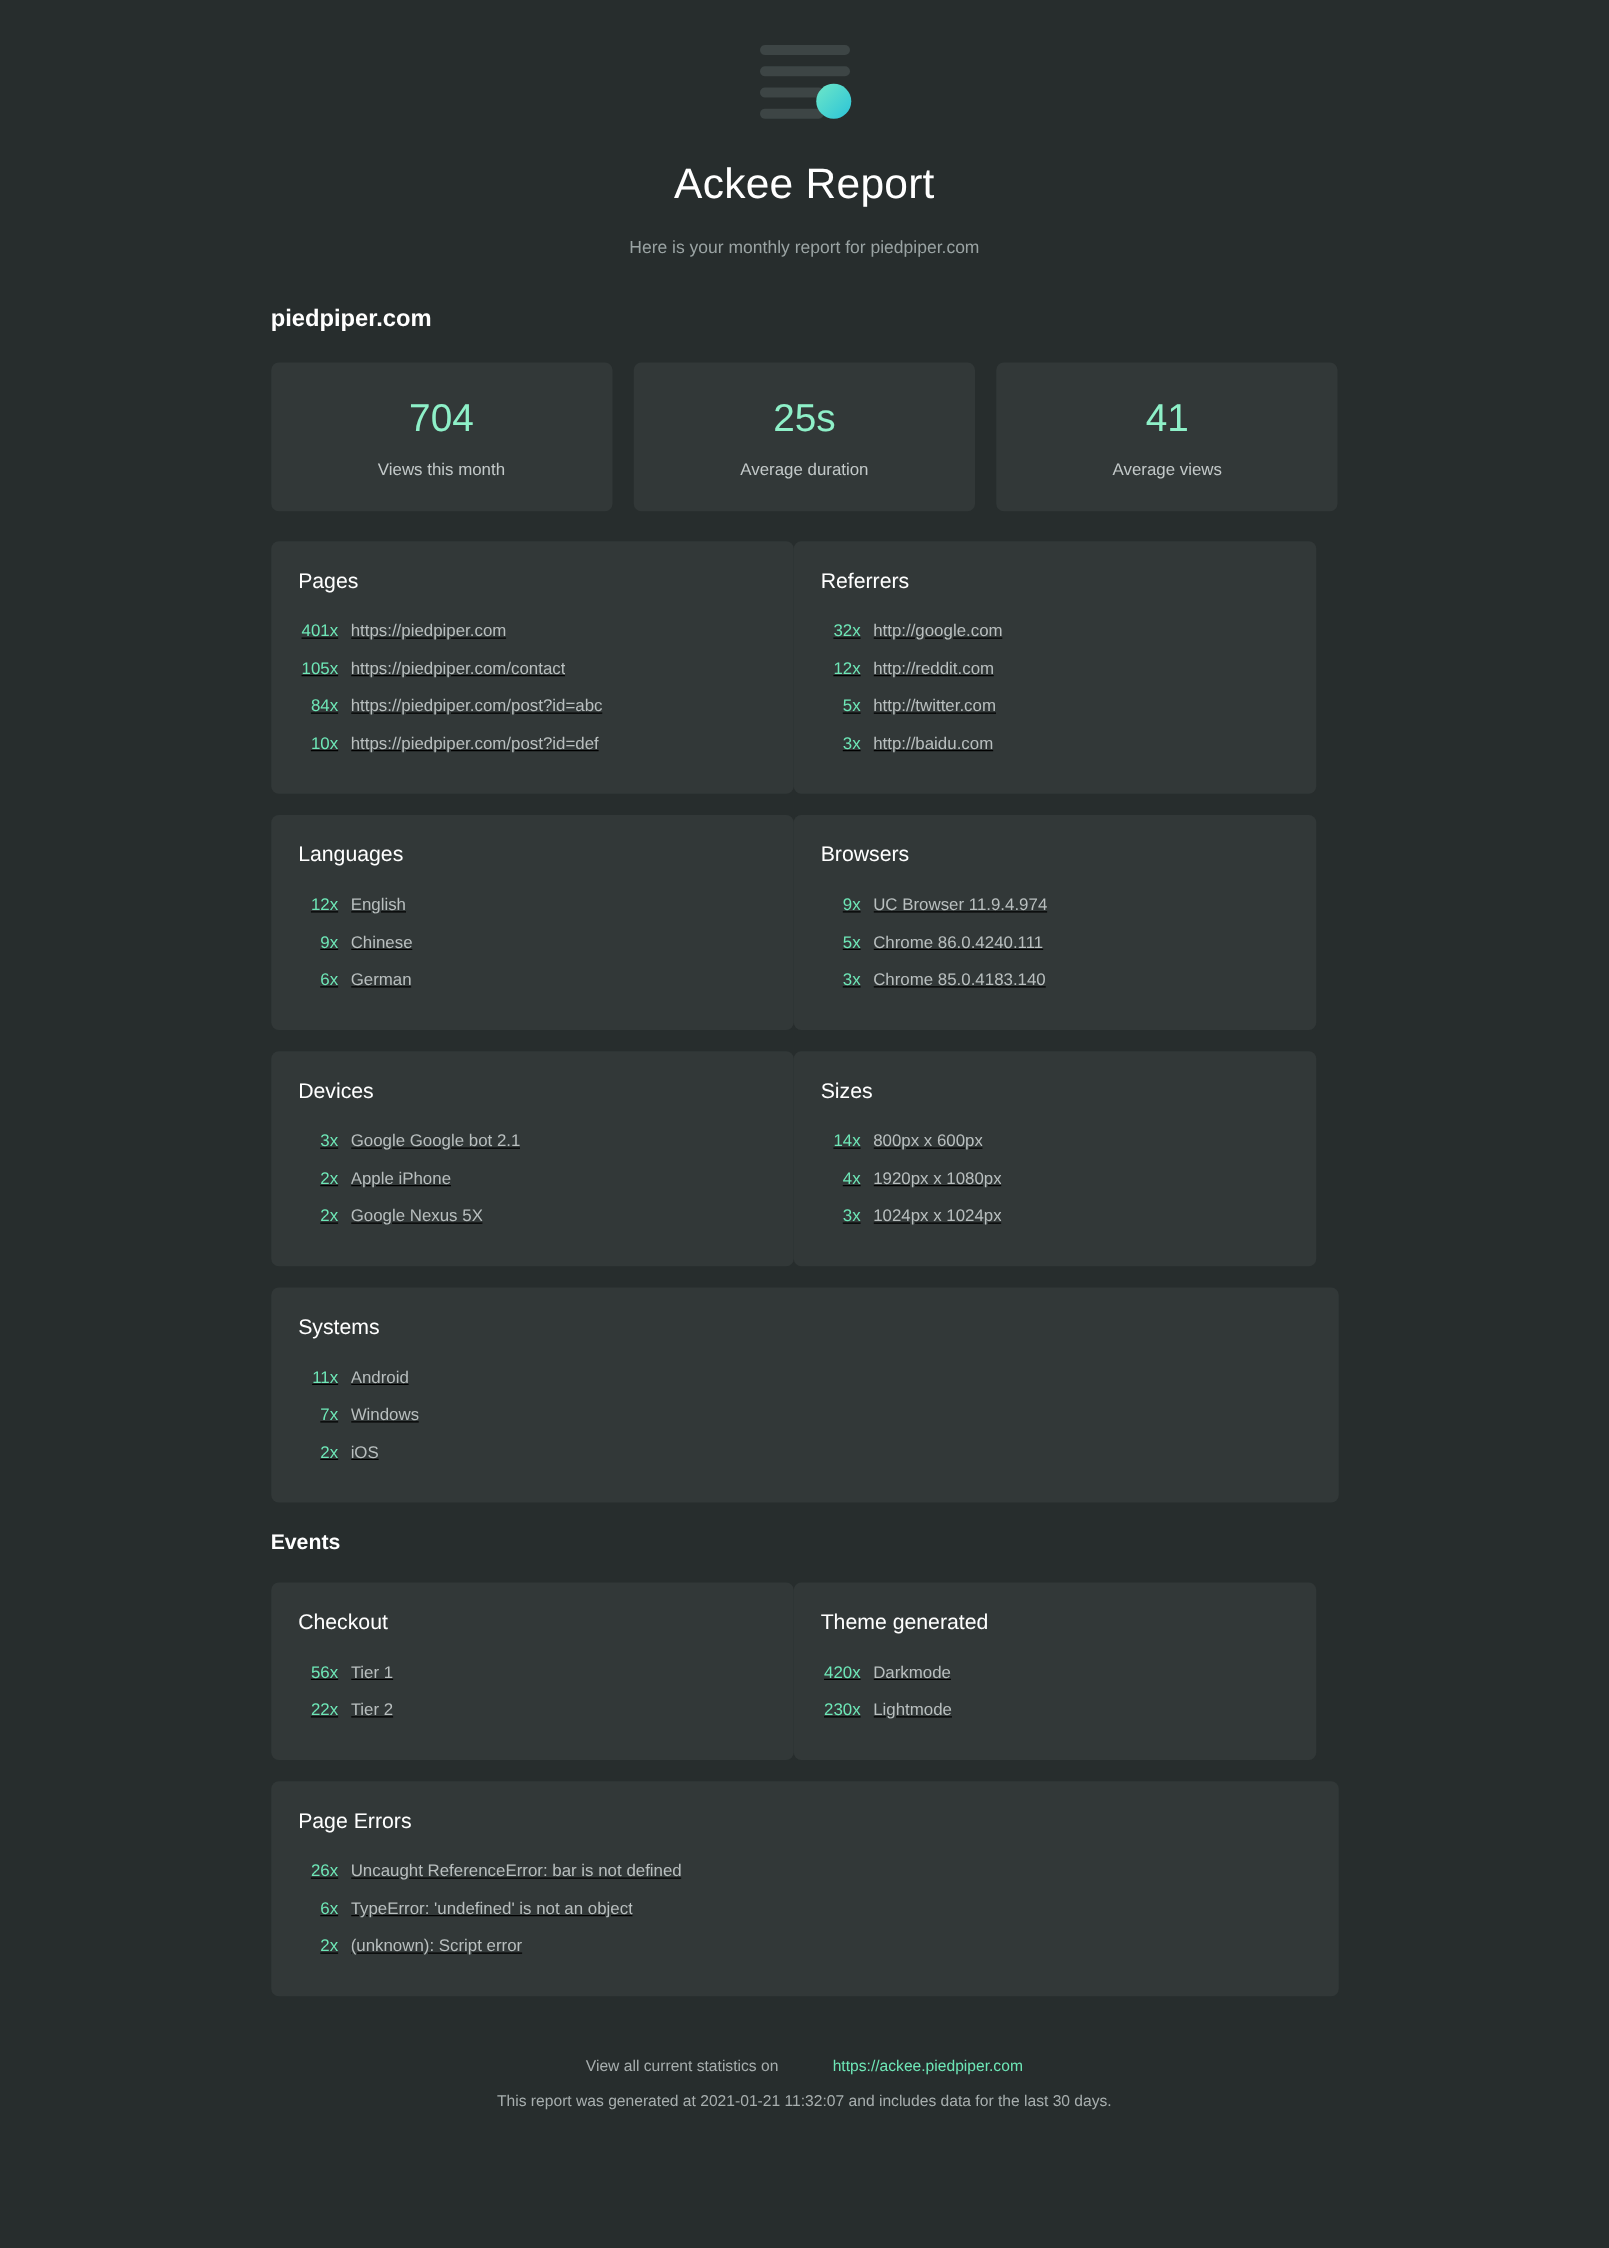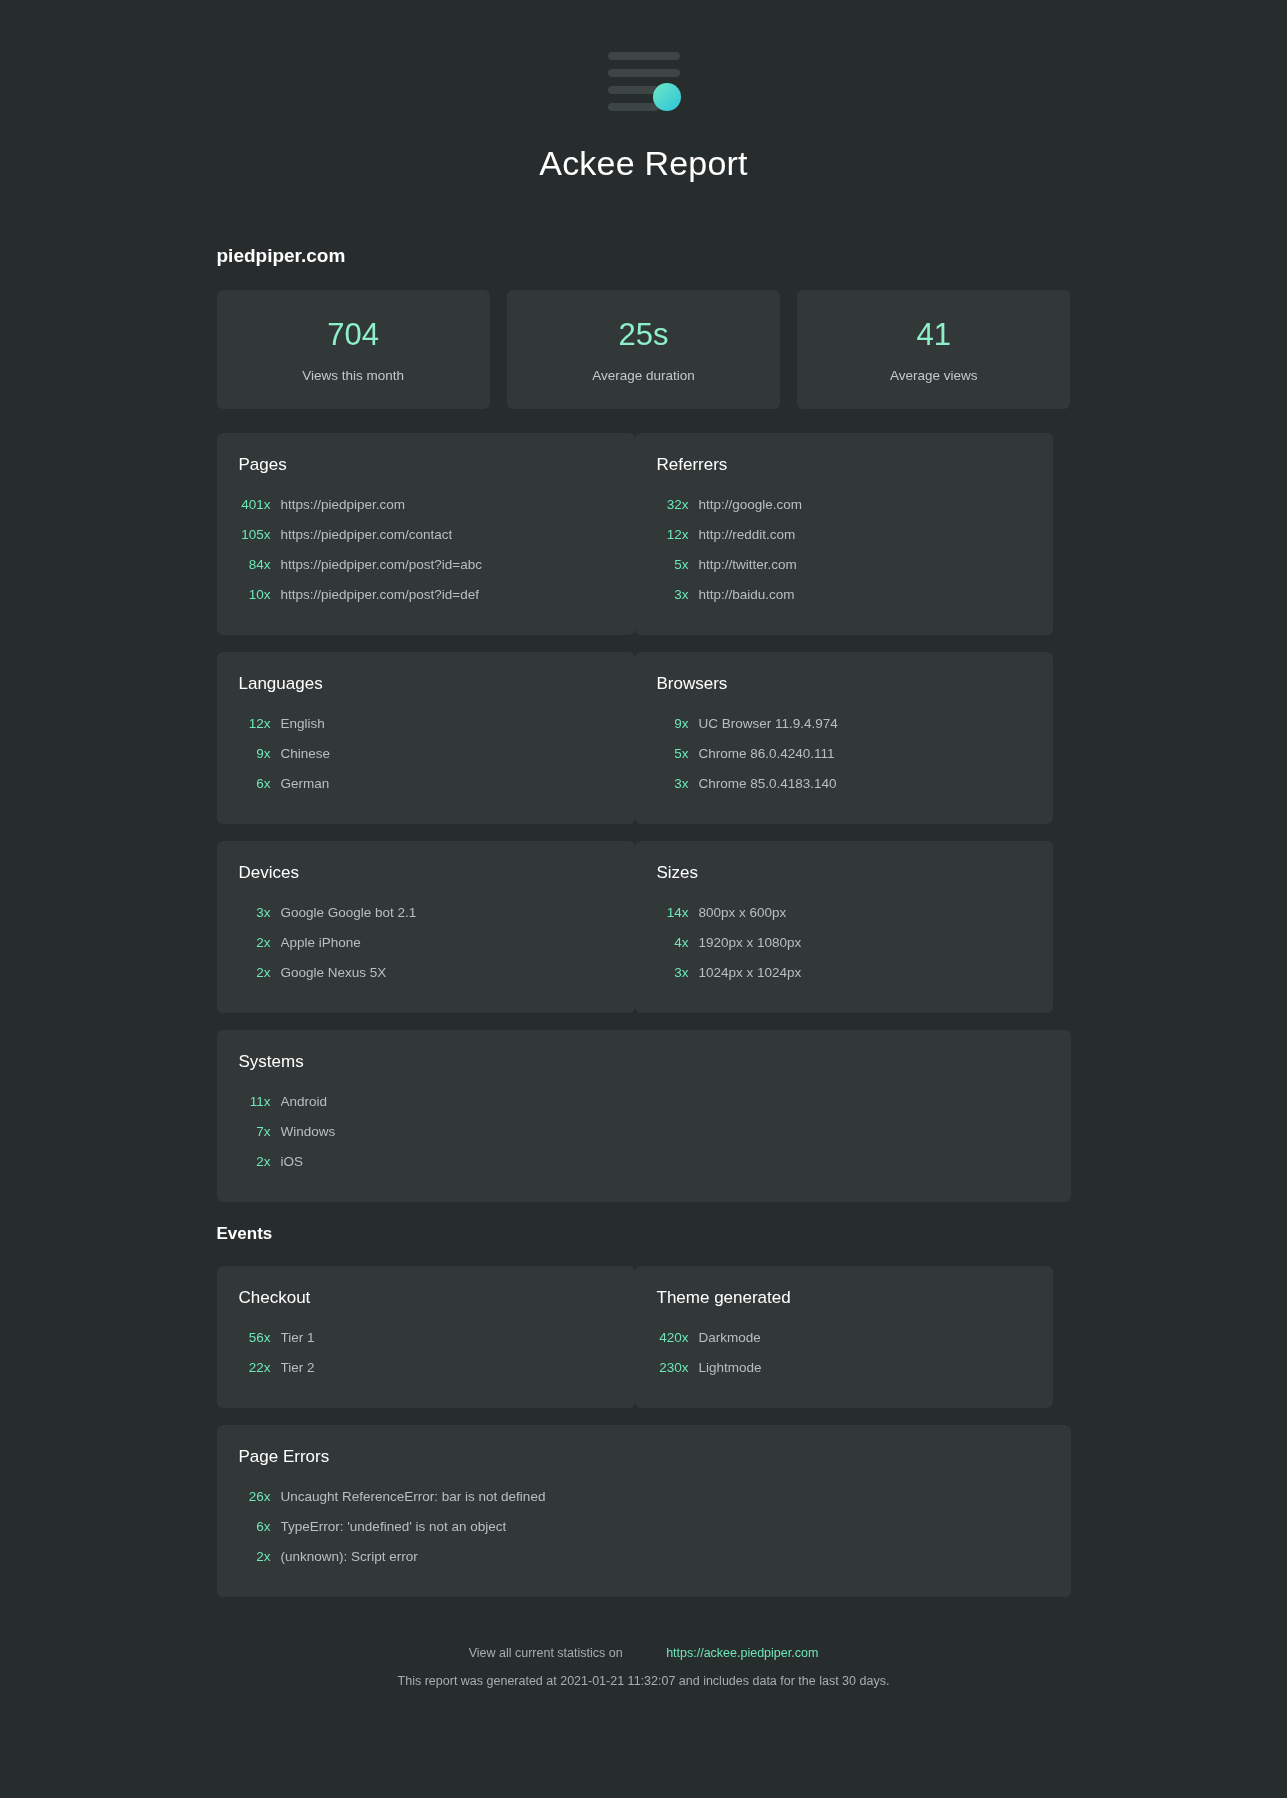--- a/index.html
+++ b/index.html
@@ -13,21 +13,21 @@
   }
 
   .page {
     width: 1287px;
     margin: 0 auto;
     padding: 0 0 0 0;
   }
 
   
   .header {
-    padding-top: 52px;
+    padding-top: 36px;
     text-align: center;
   }
 
   .logo {
     position: relative;
     width: 72px;
     height: 56px;
     margin: 0 auto 36px auto;
   }
   .logo .bar {
@@ -129,20 +129,21 @@
     margin-bottom: 14px;
     padding-left: 0px;
   }
 
   .rows { display: block; }
 
   .row {
     display: flex;
     align-items: flex-start;
     padding: 8px 0 7px 0;
+    text-decoration: underline;
   }
   .row-count {
     flex: 0 0 auto;
     min-width: 42px;
     text-align: right;
     font-size: 13.5px;
     color: #6ee7b7;
     padding-right: 10px;
   }
   .row-label {
@@ -177,20 +178,21 @@
 
   <div class="header">
     <div class="logo">
       <span class="bar b1"></span>
       <span class="bar b2"></span>
       <span class="bar b3"></span>
       <span class="bar b4"></span>
       <span class="dot"></span>
     </div>
     <h1 class="report-title">Ackee Report</h1>
+    <div class="report-subtitle">Here is your monthly report for piedpiper.com</div>
   </div>
 
   <div class="content">
 
     <h2 class="domain-title">piedpiper.com</h2>
 
     <div class="stats-row">
       <div class="stat-card">
         <div class="stat-value">704</div>
         <div class="stat-label">Views this month</div>

